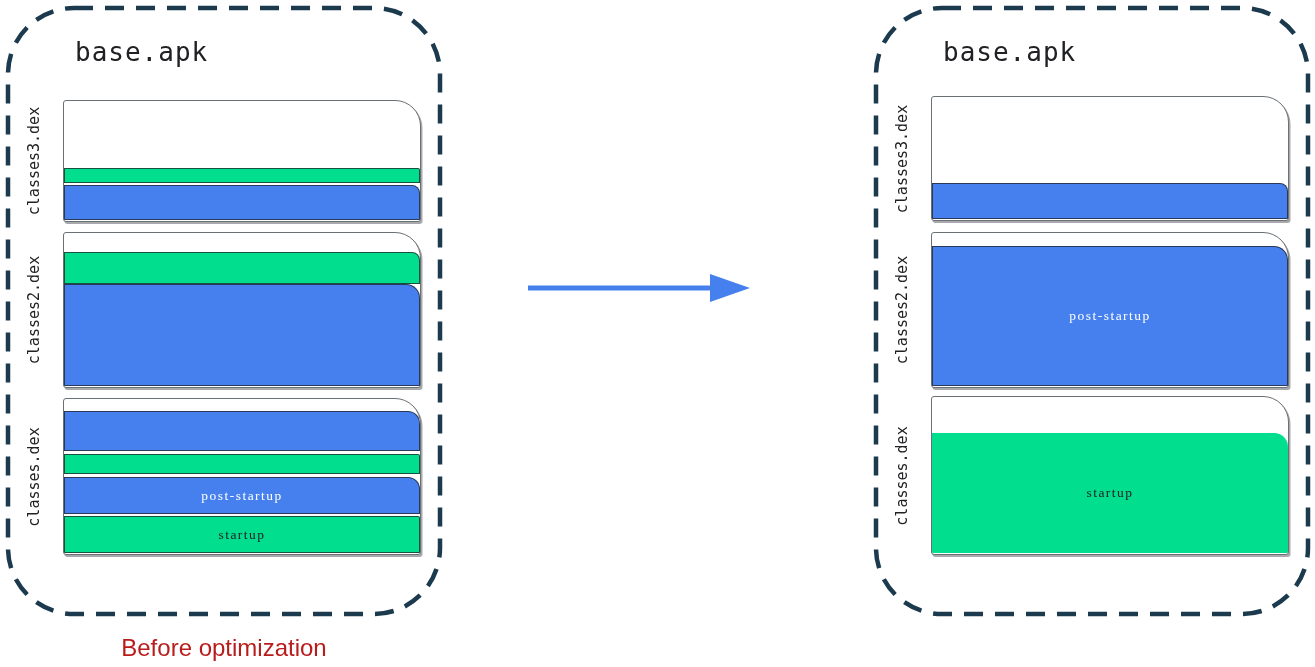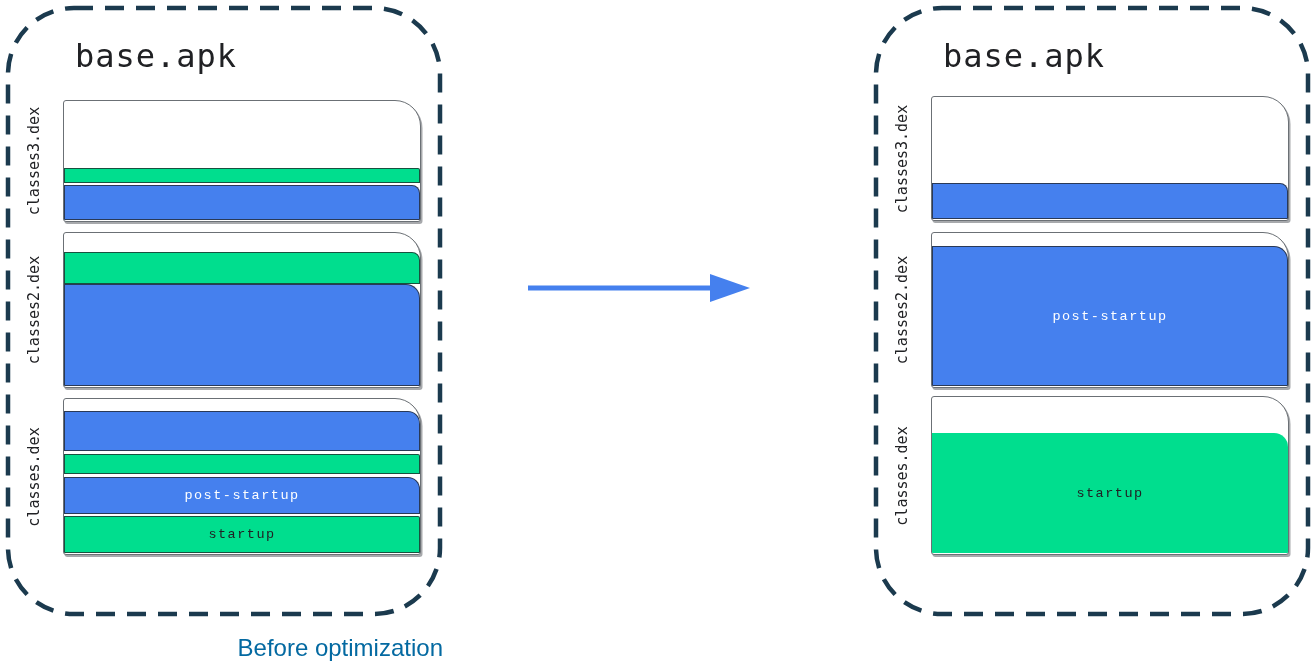--- a/index.html
+++ b/index.html
@@ -1,33 +1,33 @@
 <!DOCTYPE html>
 <html><head>
 <meta charset="utf-8">
 <style>
   html,body{margin:0;padding:0;background:#ffffff;}
   .stage{position:relative;width:1315px;height:667px;background:#ffffff;overflow:hidden;
          font-family:"Liberation Sans",sans-serif;}
   .panel{position:absolute;top:5px;width:438px;height:612px;}
   .dash-svg{position:absolute;left:0;top:0;}
   .apk-title{position:absolute;left:70px;top:32px;
-             font-family:"DejaVu Sans Mono",monospace;font-size:32px;color:#202124;
+             font-family:"DejaVu Sans Mono",monospace;font-size:26px;color:#202124;
              letter-spacing:1px;white-space:nowrap;}
   .file-label{position:absolute;left:14px;width:30px;display:flex;align-items:center;justify-content:center;}
   .file-label span{transform:rotate(-90deg);white-space:nowrap;
              font-family:"DejaVu Sans Mono",monospace;font-size:15px;color:#202124;}
   .page{position:absolute;left:58px;width:358px;background:#ffffff;
         border:1.5px solid #6b7075;border-radius:3px 26px 3px 3px;
         box-shadow:1.5px 2px 0 rgba(95,99,104,0.55);overflow:hidden;box-sizing:border-box;}
   .band{position:absolute;left:0;right:0;box-sizing:border-box;
         display:flex;align-items:center;justify-content:center;
-        font-family:Liberation Mono, monospace;font-size:13.5px;letter-spacing:1.5px;}
-  .caption{position:absolute;width:438px;top:634px;text-align:right;
-           font-size:24px;color:#0369a1;}
+        font-family:Liberation Serif, serif;font-size:13.5px;letter-spacing:1.5px;}
+  .caption{position:absolute;width:438px;top:634px;text-align:center;
+           font-size:24px;color:#b91c1c;}
   .arrow-svg{position:absolute;left:522px;top:270px;}
 </style>
 </head>
 <body>
 
 <div class="stage">
 
   <div class="panel" style="left:5px;">
     <svg class="dash-svg" width="438" height="612">
       <rect x="3" y="3" width="432" height="606" rx="66" ry="66" fill="none" stroke="#1B3A4E" stroke-width="4.5" stroke-dasharray="19 12"></rect>

